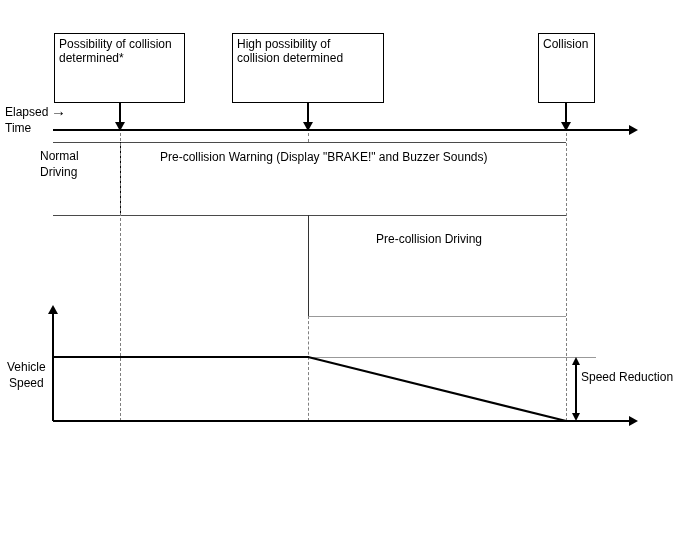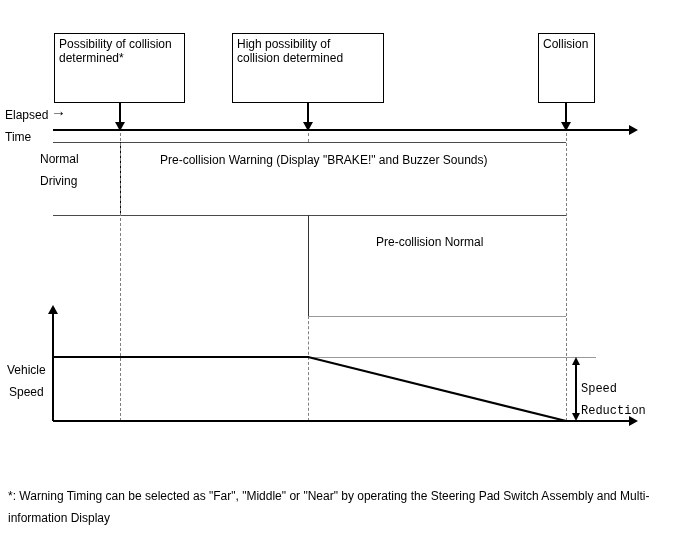--- a/index.html
+++ b/index.html
@@ -1,21 +1,21 @@
 <!DOCTYPE html>
 <html><head>
 <meta charset="utf-8">
 <style>
   html,body{margin:0;padding:0;background:#fff;}
   .canvas{
     position:relative;width:688px;height:560px;background:#ffffff;
     font-family:"Liberation Sans","DejaVu Sans",sans-serif;
     font-size:12px;color:#000;overflow:hidden;
   }
-  .txt{position:absolute;white-space:pre-line;line-height:22px;}
+  .txt{position:absolute;white-space:pre-line;line-height:16px;}
   .box{position:absolute;border:1px solid #000;background:#fff;padding:3px 4px;box-sizing:border-box;white-space:pre-line;line-height:14px;}
   .box1{left:54px;top:33px;width:131px;height:70px;}
   .box2{left:232px;top:33px;width:152px;height:70px;}
   .box3{left:538px;top:33px;width:57px;height:70px;}
 
   .hline{position:absolute;}
   .vline{position:absolute;}
   .dash{position:absolute;width:0;border-left:1px dashed #808080;}
 
   
@@ -52,21 +52,21 @@
   .sr-shaft{left:575px;top:362px;width:2px;height:53px;background:#000;}
   .sr-head-up{position:absolute;left:572px;top:357px;width:0;height:0;border-left:4px solid transparent;border-right:4px solid transparent;border-bottom:8px solid #000;}
   .sr-head-down{position:absolute;left:572px;top:413px;width:0;height:0;border-left:4px solid transparent;border-right:4px solid transparent;border-top:8px solid #000;}
 
   .lbl-elapsed{left:5px;top:104px;}
   .elapsed-arrow{position:absolute;left:51px;top:103px;font-size:15px;line-height:15px;}
   .lbl-normal{left:40px;top:148px;}
   .lbl-warning{left:160px;top:149px;}
   .lbl-braking{left:376px;top:231px;}
   .lbl-vspeed{left:7px;top:359px;text-align:center;}
-  .lbl-sreduction{left:581px;top:378px;font-family:Liberation Mono, monospace;}
+  .lbl-sreduction{left:581px;top:369px;}
   .footnote{left:8px;top:485px;width:676px;}
 </style>
 </head>
 <body>
 
 <div class="canvas">
 
   <div class="box box1">Possibility of collision
 determined*</div>
   <div class="box box2">High possibility of
@@ -94,33 +94,31 @@
   <div class="vline braking-left"></div>
 
   <div class="dash dash-e1"></div>
   <div class="dash dash-e2a"></div>
   <div class="dash dash-e2b"></div>
   <div class="dash dash-e3"></div>
 
   <div class="txt lbl-normal">Normal
 Driving</div>
   <div class="txt lbl-warning">Pre-collision Warning (Display "BRAKE!" and Buzzer Sounds)</div>
-  <div class="txt lbl-braking">Pre-collision Normal</div>
+  <div class="txt lbl-braking">Pre-collision Driving</div>
 
   <div class="vline y-axis"></div>
   <div class="y-axis-head"></div>
   <div class="hline x-axis"></div>
   <div class="x-axis-head"></div>
   <div class="hline speed-flat"></div>
   <div class="hline speed-ref"></div>
   <div class="hline speed-decline"></div>
   <div class="txt lbl-vspeed">Vehicle
 Speed</div>
 
   <div class="vline sr-shaft"></div>
   <div class="sr-head-up"></div>
   <div class="sr-head-down"></div>
   <div class="txt lbl-sreduction">Speed Reduction</div>
 
-  <div class="txt footnote">*: Warning Timing can be selected as "Far", "Middle" or "Near" by operating the Steering Pad Switch Assembly and Multi-
-information Display</div>
 
 </div>
 
 </body></html>

